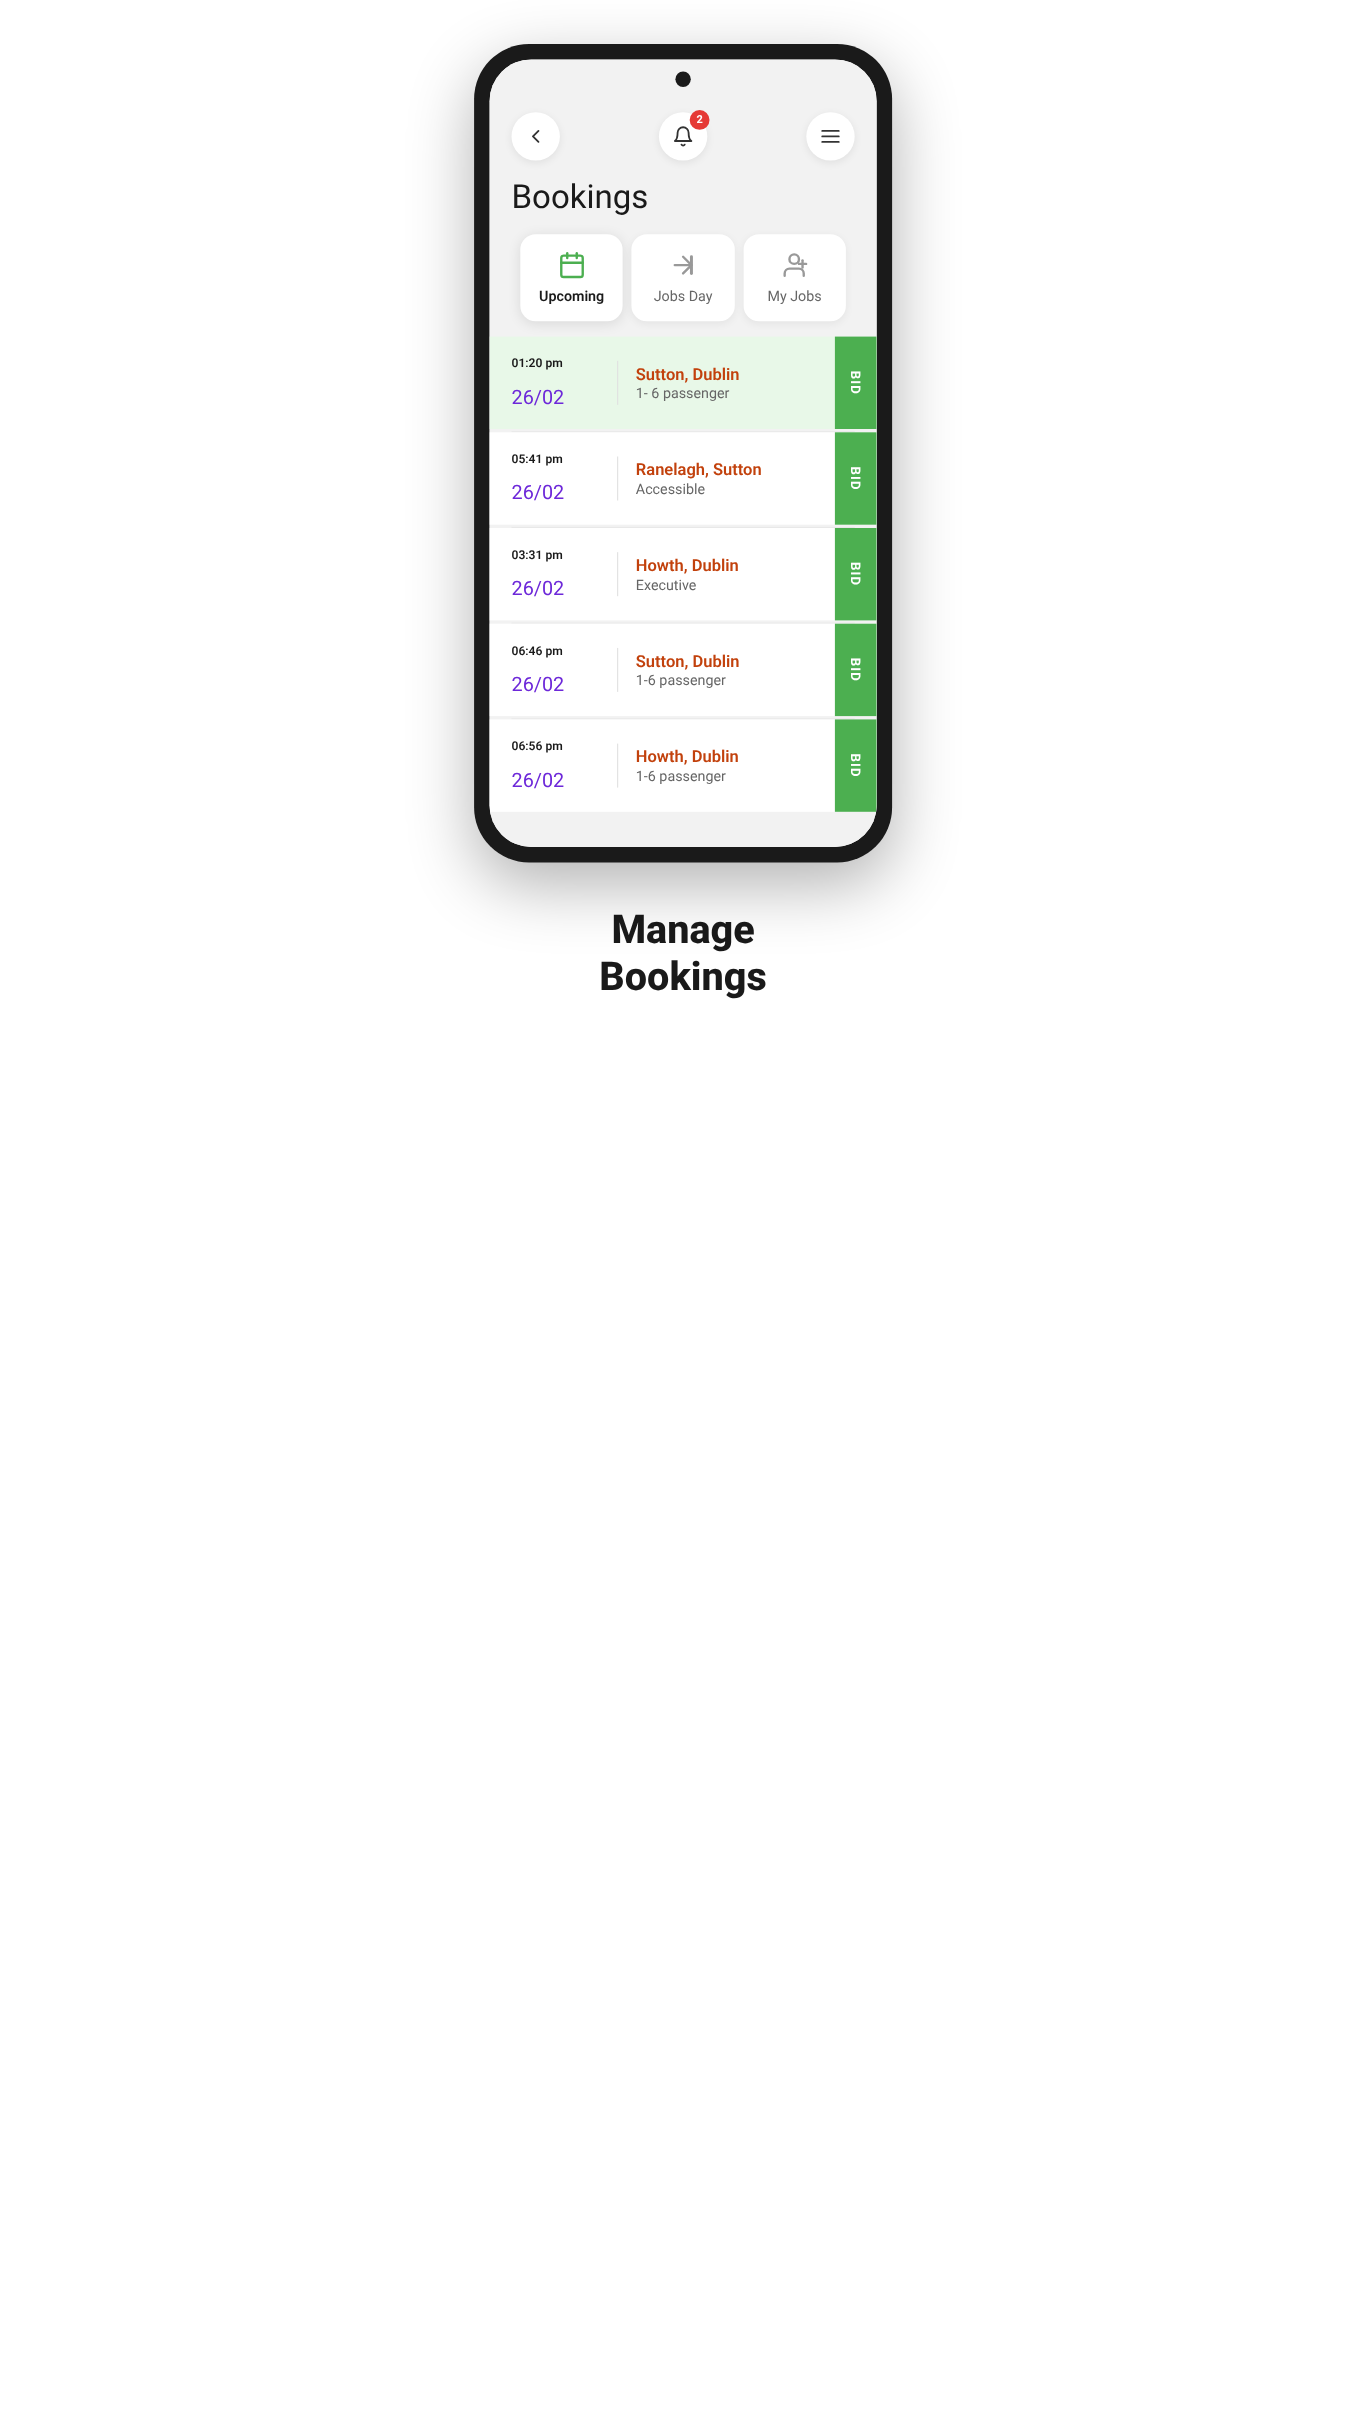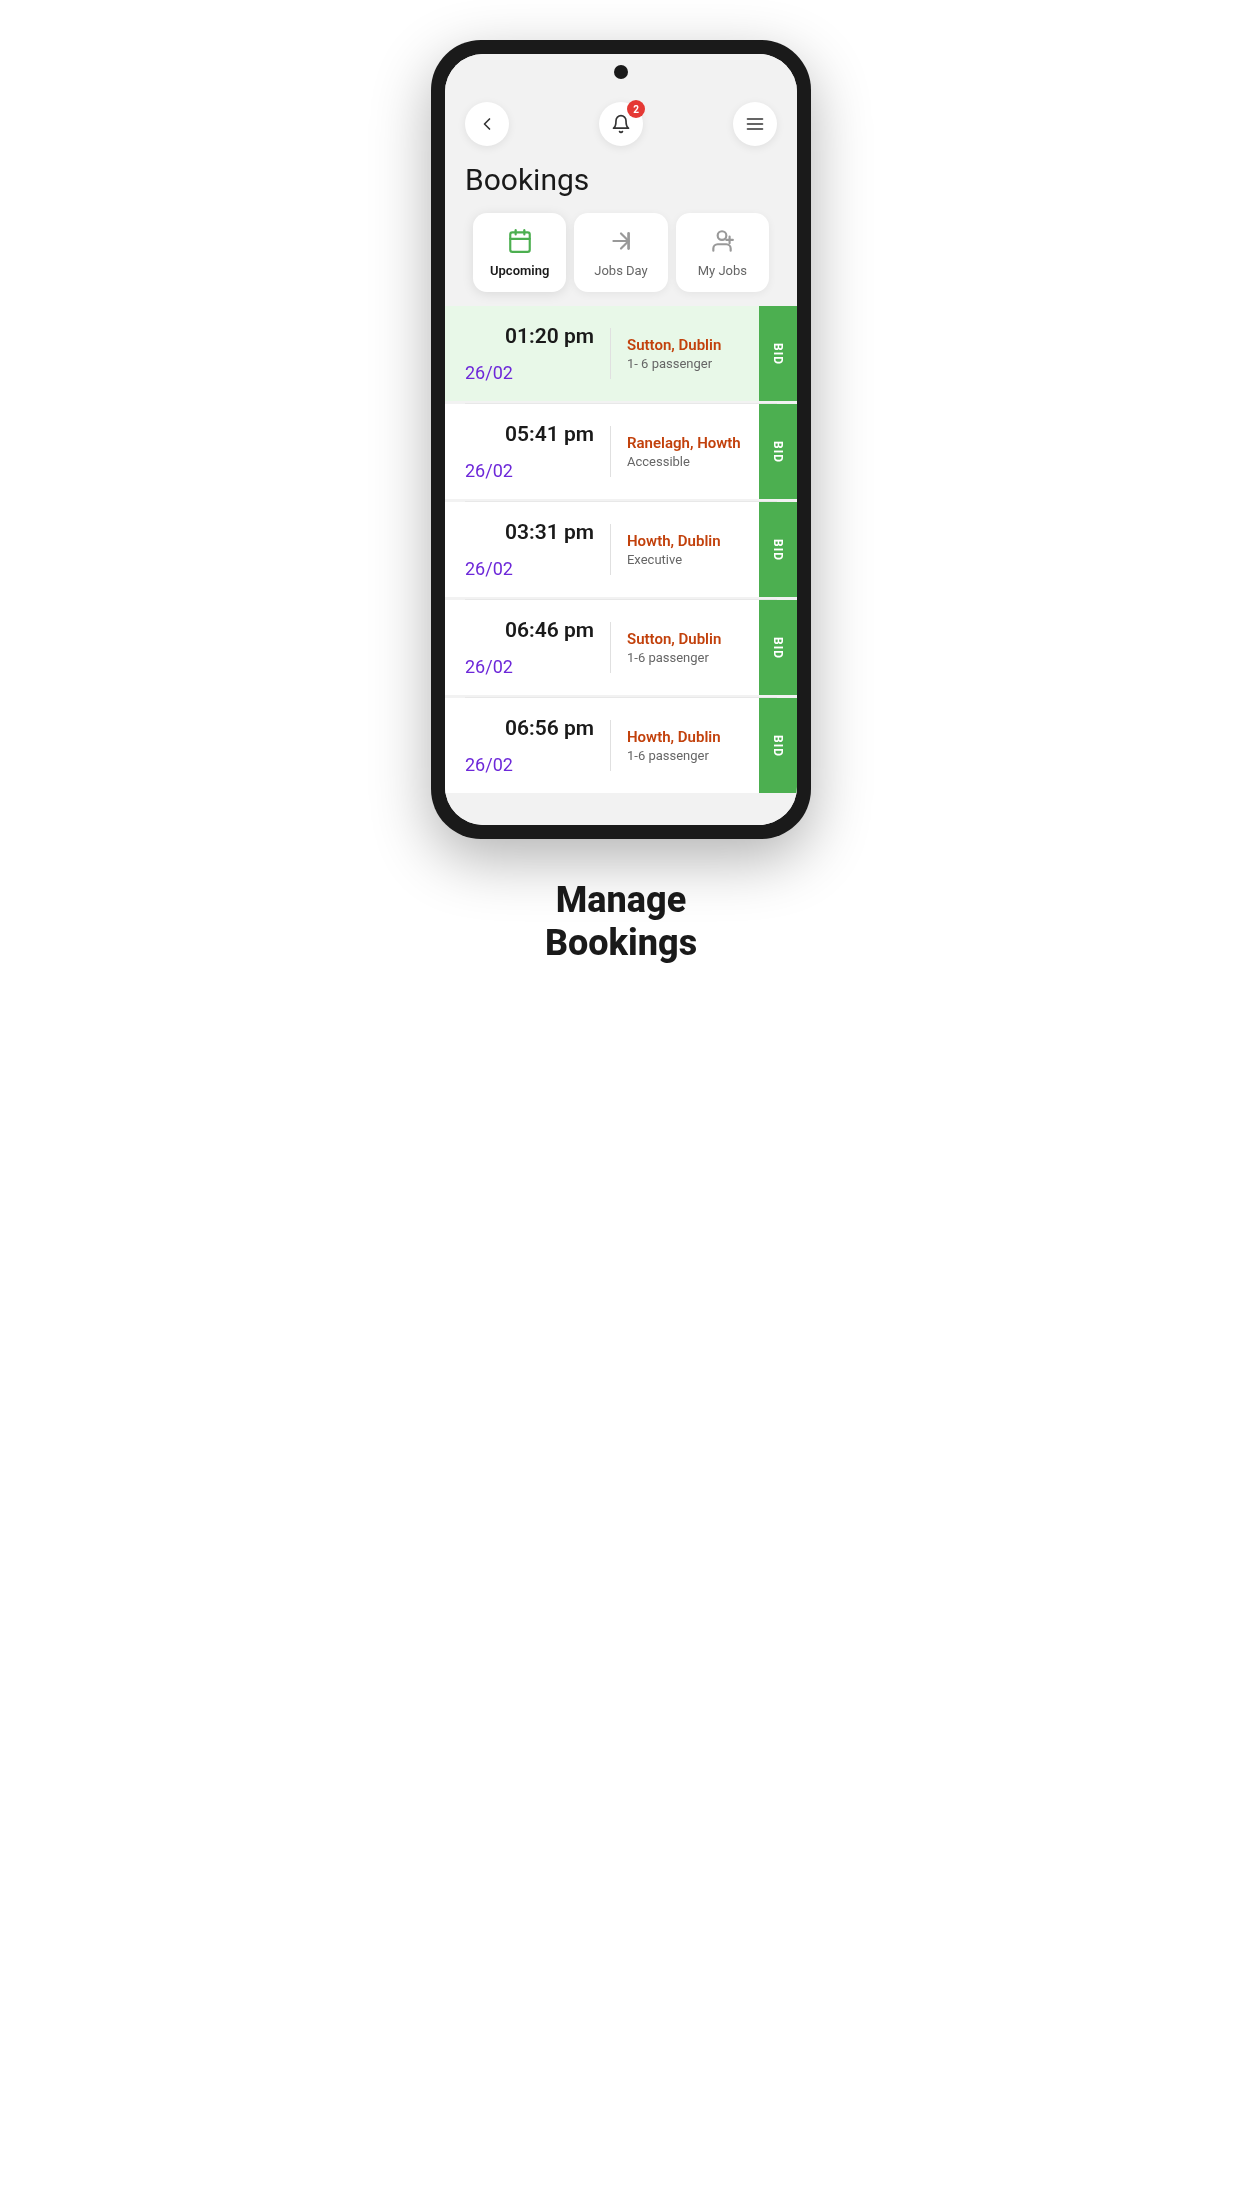--- a/index.html
+++ b/index.html
@@ -198,25 +198,24 @@
       align-items: center;
       padding: 18px 14px 18px 20px;
       gap: 16px;
     }
 
     .booking-time-block {
       min-width: 80px;
     }
 
     .booking-time {
-      font-size: 21px;
+      font-size: 11px;
       font-weight: 600;
       color: #1a1a1a;
       white-space: nowrap;
-      margin-left: 40px;
     }
 
     .booking-date {
       font-size: 18px;
       color: #6d28d9;
       margin-top: 14px;
     }
 
     .booking-divider {
       width: 1px;
@@ -382,21 +381,21 @@
         <div class="separator"></div>
 
         <div class="booking-row">
           <div class="booking-row-inner">
             <div class="booking-time-block">
               <div class="booking-time">05:41 pm</div>
               <div class="booking-date">26/02</div>
             </div>
             <div class="booking-divider"></div>
             <div class="booking-info">
-              <div class="booking-location">Ranelagh, Howth</div>
+              <div class="booking-location">Ranelagh, Sutton</div>
               <div class="booking-type">Accessible</div>
             </div>
           </div>
           <div class="bid-btn">BID</div>
         </div>
 
         <div class="separator"></div>
 
         <div class="booking-row">
           <div class="booking-row-inner">

